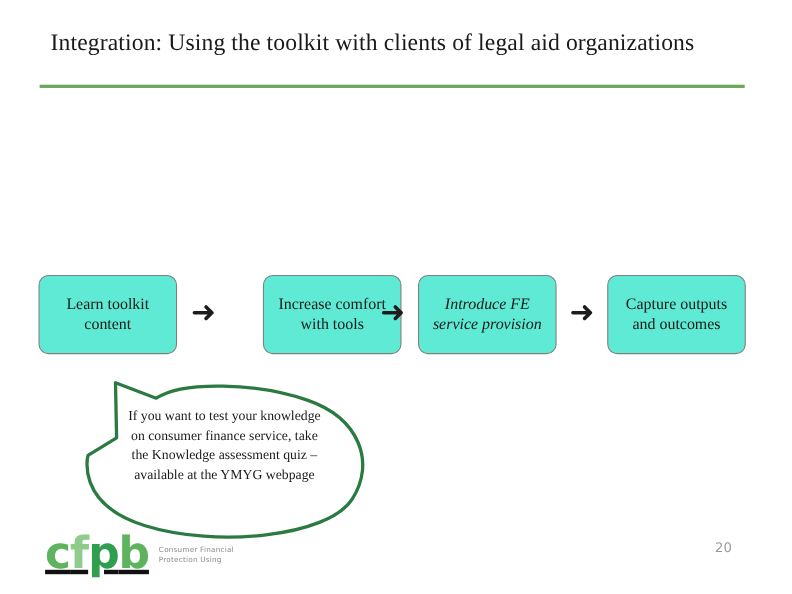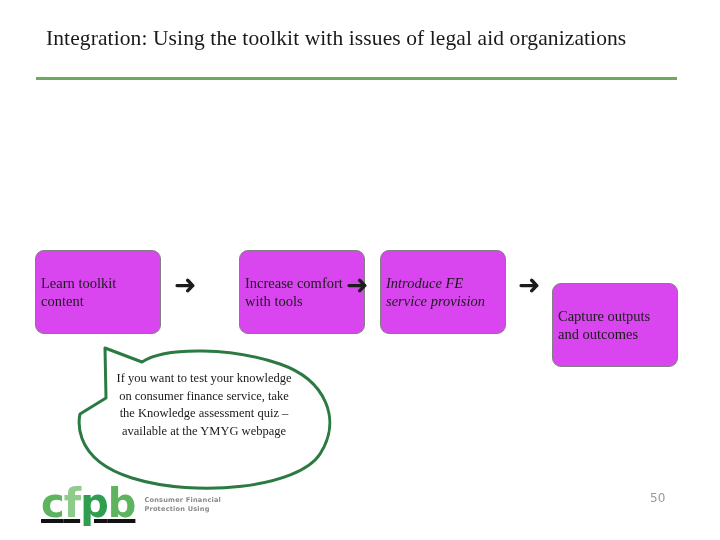--- a/index.html
+++ b/index.html
@@ -42,41 +42,41 @@
     position: absolute;
     left: 0;
     top: 250px;
     width: 720px;
     height: 72px;
   }
   .proc-box {
     position: absolute;
     top: 0;
     width: 126px;
-    height: 84px;
+    height: 72px;
     box-sizing: border-box;
     border: 1.5px solid #808080;
     border-radius: 9px;
-    background: #d946ef;
+    background: #5eead4;
     display: flex;
     align-items: center;
     justify-content: center;
-    text-align: left;
+    text-align: center;
   }
   .proc-box .proc-label {
     font-size: 14.5px;
     line-height: 18px;
     color: #1a1a1a;
     padding: 0 5px;
     font-family: "Liberation Serif", "DejaVu Serif", serif;
   }
   .proc-box.b1 { left: 35px; }
   .proc-box.b2 { left: 207px; margin-left: 32px; }
   .proc-box.b3 { left: 380px; font-style: italic; }
-  .proc-box.b4 { left: 552px; margin-top: 33px; }
+  .proc-box.b4 { left: 552px; }
 
   .proc-arrow {
     position: absolute;
     top: 18px;
     width: 34px;
     height: 34px;
     line-height: 34px;
     text-align: center;
     font-size: 27px;
     color: #1c1c1c;
@@ -133,39 +133,38 @@
   #cfpb-wordmark .g3 { color: #2f9e4f; }
   #cfpb-wordmark .g4 { color: #5eb45e; }
   #cfpb-tagline {
     margin-left: 9px;
     font-family: "DejaVu Sans", sans-serif;
     font-size: 6.6px;
     line-height: 9px;
     color: #8a8a8a;
     letter-spacing: 0.2px;
     padding-top: 3px;
-    font-weight: bold;
   }
 
   
   #page-number {
     position: absolute;
     left: 650px;
     top: 491px;
     width: 30px;
     text-align: left;
     font-family: "DejaVu Sans", sans-serif;
     font-size: 12px;
     color: #999999;
   }
 </style>
 </head>
 <body>
 
-<div id="slide-title">Integration: Using the toolkit with issues of legal aid organizations</div>
+<div id="slide-title">Integration: Using the toolkit with clients of legal aid organizations</div>
 <div id="title-rule"></div>
 
 <div id="process-chain">
 
   <div class="proc-box b1">
     <span class="proc-label">Learn toolkit content</span>
   </div>
 
   <div class="proc-arrow a1">➜</div>
 
@@ -202,13 +201,13 @@
 <div id="cfpb-logo">
   <div id="cfpb-wordmark">
     <span class="g1">c</span><span class="g2">f</span><span class="g3">p</span><span class="g4">b</span>
   </div>
   <div id="cfpb-tagline">
     <div>Consumer Financial</div>
     <div>Protection Using</div>
   </div>
 </div>
 
-<div id="page-number">50</div>
+<div id="page-number">20</div>
 
 </body></html>

